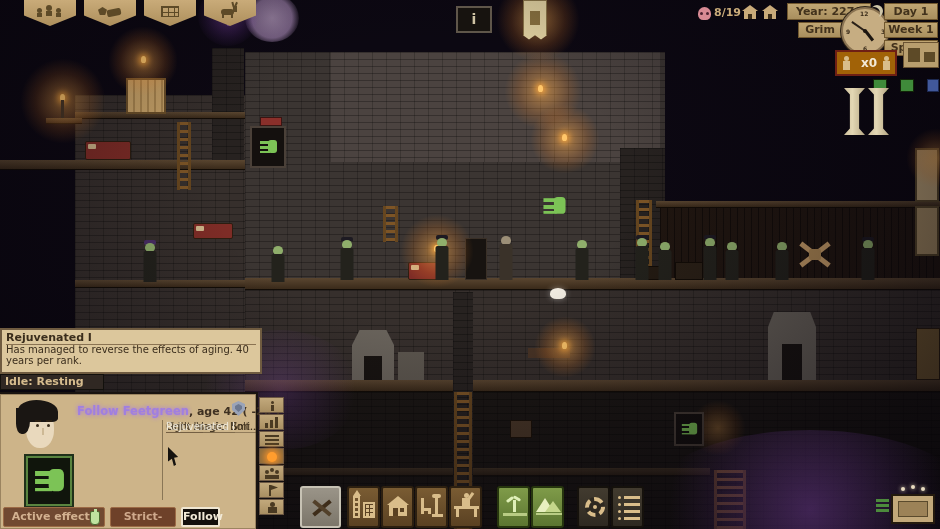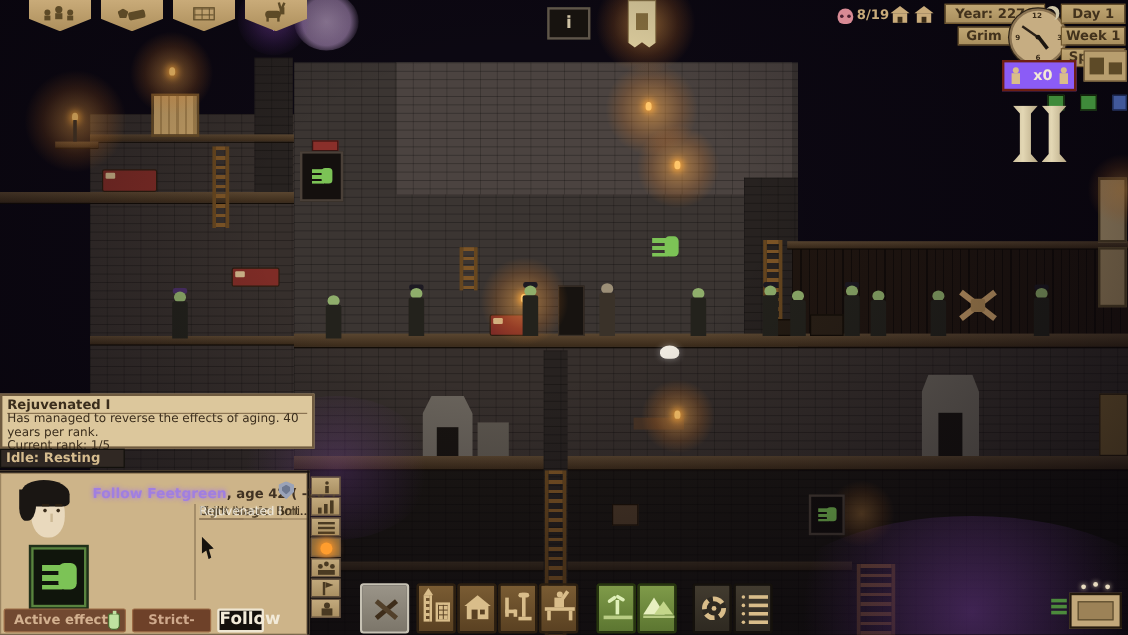--- a/index.html
+++ b/index.html
@@ -61,21 +61,21 @@
   
   #tooltip{left:0;top:328px;width:262px;height:46px;background:#dcc79c;border:2px solid #6f5b40;
     z-index:23;padding:1px 4px;color:#3a2d1c;}
   #tooltip .tt{font-size:11px;font-weight:bold;border-bottom:1px solid #8a7352;line-height:13px;}
   #tooltip .tb{font-size:10px;line-height:10.5px;}
   #tooltip .tr{font-size:10px;line-height:11px;}
 
   .btn-brown{background:#714931;border:1px solid #9c6a45;color:#d3b190;
     font-size:11px;font-weight:bold;line-height:18px;text-align:center;border-radius:2px;}
   .btn-dark{background:#14100c;border:2px solid #efe6d2;color:#f2ead8;
-    font-size:14px;font-weight:bold;line-height:15px;text-align:center;border-radius:2px;}
+    font-size:11px;font-weight:bold;line-height:15px;text-align:center;border-radius:2px;}
 
   .cursor{width:13px;height:19px;background:#15120e;z-index:40;
     clip-path:polygon(0 0,0 76%,30% 62%,45% 100%,62% 93%,47% 57%,78% 53%);
     filter:drop-shadow(0 0 1px rgba(230,220,190,.8));}
   .pillar{width:21px;height:47px;background:linear-gradient(90deg,#cdbf9c,#e3d7b4 40%,#b5a683);
     clip-path:polygon(0 0,100% 0,72% 14%,72% 86%,100% 100%,0 100%,28% 86%,28% 14%);}
 </style>
 </head>
 <body>
 
@@ -311,21 +311,21 @@
       <div style="left:21px;top:6px;width:2px;height:16px;background:#2a2118;transform-origin:50% 100%;transform:rotate(-55deg);"></div>
       <div style="left:20.5px;top:10px;width:3px;height:12px;background:#1c1610;transform-origin:50% 100%;transform:rotate(142deg);"></div>
       <div style="left:20px;top:20px;width:4px;height:4px;border-radius:50%;background:#1c1610;"></div>
     </div>
 
     <div style="left:181px;top:5px;width:12px;height:12px;border-radius:50%;box-shadow:inset -3px 2px 0 0 #cfc6a8;"></div>
     <div class="banner" style="left:194px;top:3px;width:54px;height:17px;">Day 1</div>
     <div class="banner" style="left:194px;top:22px;width:54px;height:16px;line-height:14px;">Week 1</div>
     <div class="banner" style="left:194px;top:40px;width:54px;height:16px;line-height:14px;">Spring</div>
 
-    <div style="left:145px;top:50px;width:62px;height:26px;background:#8b5cf6;border:2px solid #6e1f14;">
+    <div style="left:145px;top:50px;width:62px;height:26px;background:#a16207;border:2px solid #6e1f14;">
       <div style="left:5px;top:4px;width:8px;height:15px;">
           <div style="left:2px;top:0;width:5px;height:5px;border-radius:50%;background:#d9bd8a;"></div>
           <div style="left:1px;top:5px;width:7px;height:9px;background:#d9bd8a;"></div>
         </div>
       <div style="left:22px;top:4px;width:20px;text-align:center;color:#f3e9d6;font-size:12px;font-weight:bold;">x0</div>
       <div style="left:45px;top:4px;width:8px;height:15px;">
           <div style="left:2px;top:0;width:5px;height:5px;border-radius:50%;background:#d9bd8a;"></div>
           <div style="left:1px;top:5px;width:7px;height:9px;background:#d9bd8a;"></div>
         </div>
     </div>
@@ -339,21 +339,20 @@
     <div class="sqbtn" style="left:210px;top:79px;width:14px;height:13px;background:#3f8a3a;"></div>
     <div class="sqbtn" style="left:237px;top:79px;width:12px;height:13px;background:#41589a;border-color:#1c2850;"></div>
 
     <div class="pillar" style="left:154px;top:88px;"></div>
     <div class="pillar" style="left:178px;top:88px;"></div>
   </div>
 
   <div id="tooltip">
     <div class="tt" style="position:relative;">Rejuvenated I</div>
     <div class="tb" style="position:relative;">Has managed to reverse the effects of aging. 40 years per rank.</div>
-    <div class="tr" style="position:relative;">Current rank: 1/5</div>
   </div>
   <div style="left:0;top:374px;width:104px;height:16px;background:#302823;border:1px solid #12100c;color:#d6bc8e;font-size:11px;font-weight:bold;line-height:14px;padding-left:4px;z-index:23;">Idle: Resting</div>
 
   <div id="char-panel">
 
     <div style="left:6px;top:6px;width:66px;height:56px;">
       <div style="left:20px;top:10px;width:28px;height:38px;background:#e9d9bd;border-radius:42% 46% 46% 48%;"></div>
       <div style="left:12px;top:0;width:40px;height:22px;background:#1a1613;border-radius:60% 70% 20% 30%;"></div>
       <div style="left:10px;top:8px;width:14px;height:26px;background:#1a1613;border-radius:0 0 50% 40%;"></div>
       <div style="left:30px;top:24px;width:3px;height:3px;background:#3a2c1a;border-radius:50%;"></div>

